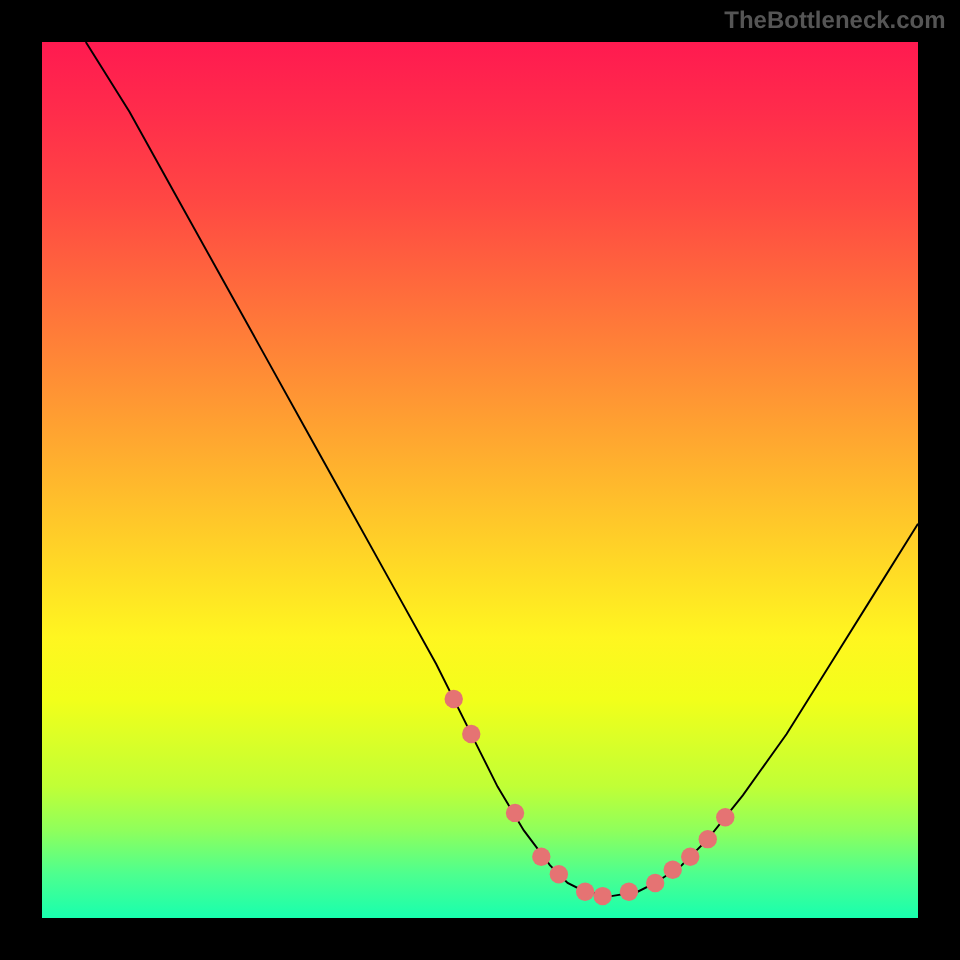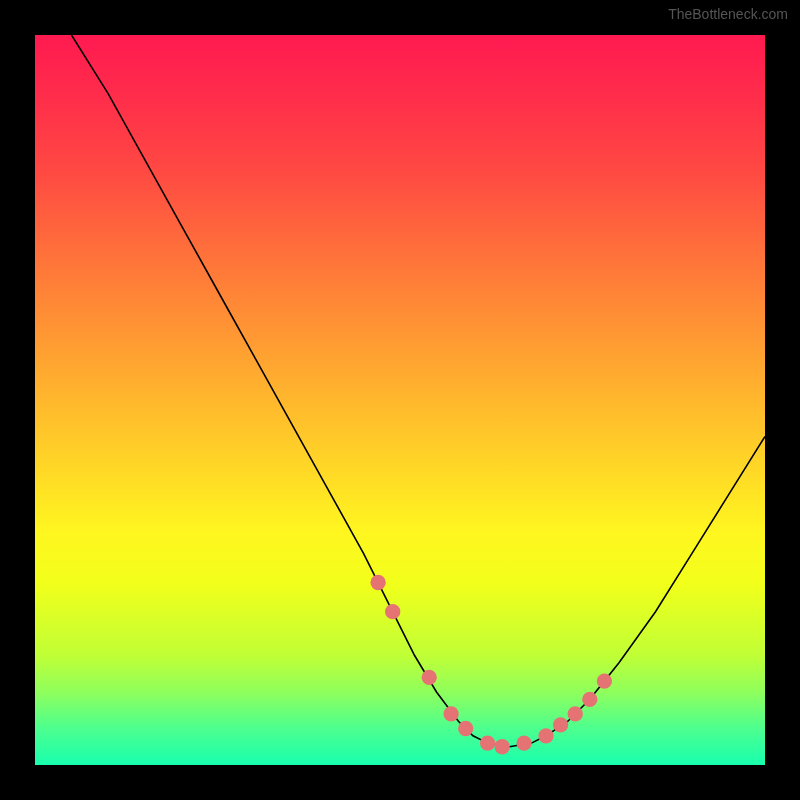--- a/index.html
+++ b/index.html
@@ -9,22 +9,22 @@
     background: #000;
     position: relative;
     overflow: hidden;
     font-family: Arial, sans-serif;
   }
   .watermark {
     position: absolute;
     top: 6px;
     right: 12px;
     color: #555;
-    font-size: 14px;
-    font-weight: 400;
+    font-size: 20px;
+    font-weight: 700;
     z-index: 10;
   }
   .chart-area {
     position: absolute;
     left: 35px;
     top: 35px;
     width: 730px;
     height: 730px;
   }
   .gradient-bg {

